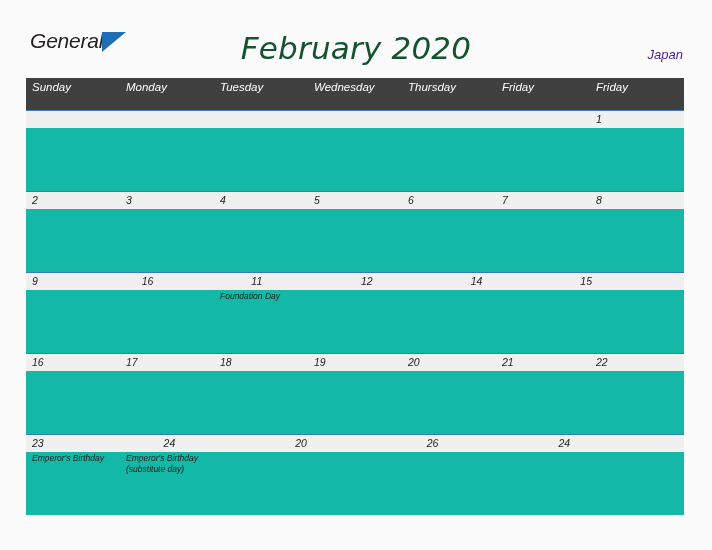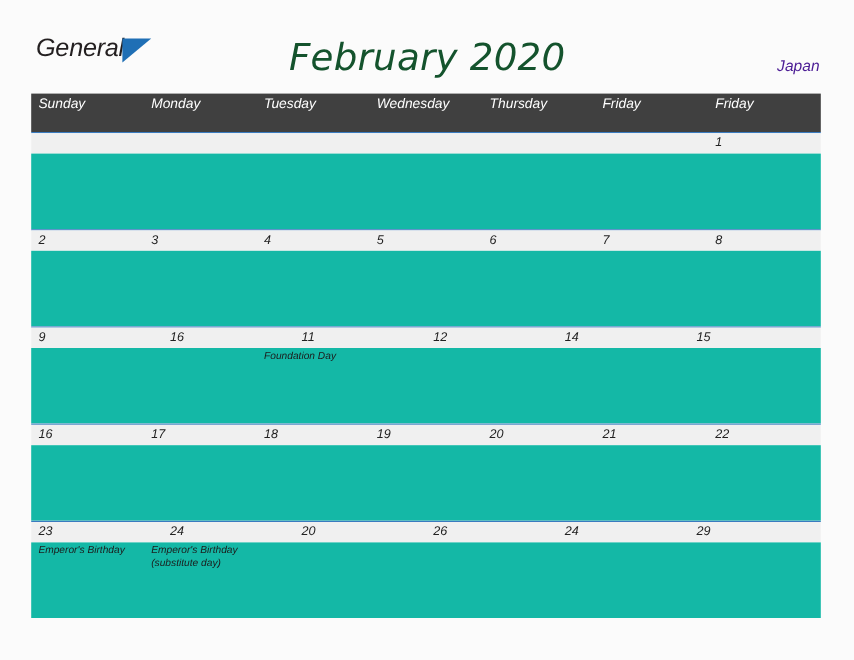--- a/index.html
+++ b/index.html
@@ -270,21 +270,20 @@
       </div>
     </div>
 
     <div class="week">
       <div class="week-dates">
         <div class="cell-date">23</div>
         <div class="cell-date">24</div>
         <div class="cell-date">20</div>
         <div class="cell-date">26</div>
         <div class="cell-date">24</div>
-        <div class="cell-date">29</div>
       </div>
       <div class="week-body">
         <div class="cell-events">
             <span class="event">Emperor's Birthday</span>
           </div>
         <div class="cell-events">
             <span class="event">Emperor's Birthday (substitute day)</span>
           </div>
         <div class="cell-events"></div>
         <div class="cell-events"></div>

